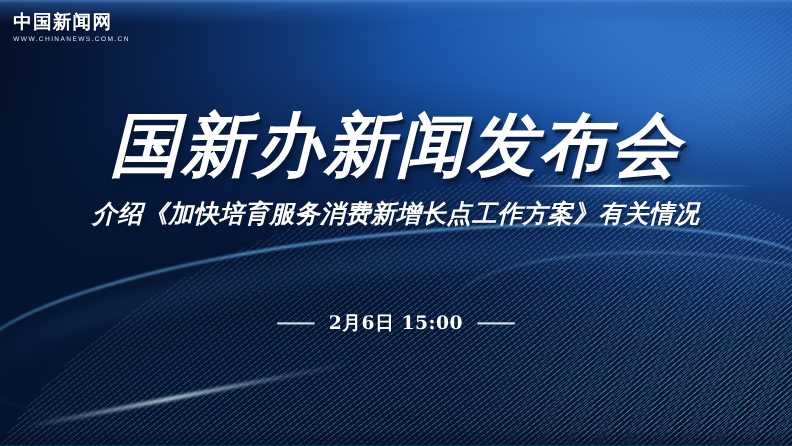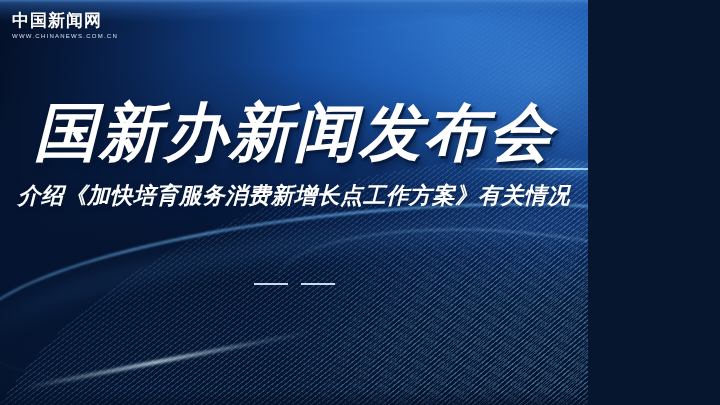--- a/index.html
+++ b/index.html
@@ -2,21 +2,21 @@
 <html><head>
 <meta charset="utf-8">
 <style>
   html, body {
     margin: 0;
     padding: 0;
     background: #06162f;
   }
   #stage {
     position: relative;
-    width: 588px;
+    width: 720px;
     height: 405px;
     overflow: hidden;
     font-family: "Liberation Sans", "DejaVu Sans", sans-serif;
     background: #0f766e;
   }
 
   
   .bg-layer { position: absolute; inset: 0; }
 
   .bg-base {
@@ -290,19 +290,20 @@
     <div class="logo-url">WWW.CHINANEWS.COM.CN</div>
   </div>
 
   <div class="content">
     <h1 class="title">国新办新闻发布会</h1>
 
     <p class="subtitle">介绍《加快培育服务消费新增长点工作方案》有关情况</p>
 
     <div class="datetime-row">
       <span class="dash"></span>
+      <span class="datetime">2月6日 15:00</span>
       <span class="dash"></span>
     </div>
   </div>
 
   <div class="edge-top"></div>
   <div class="edge-bottom"></div>
 </div>
 
 </body></html>

